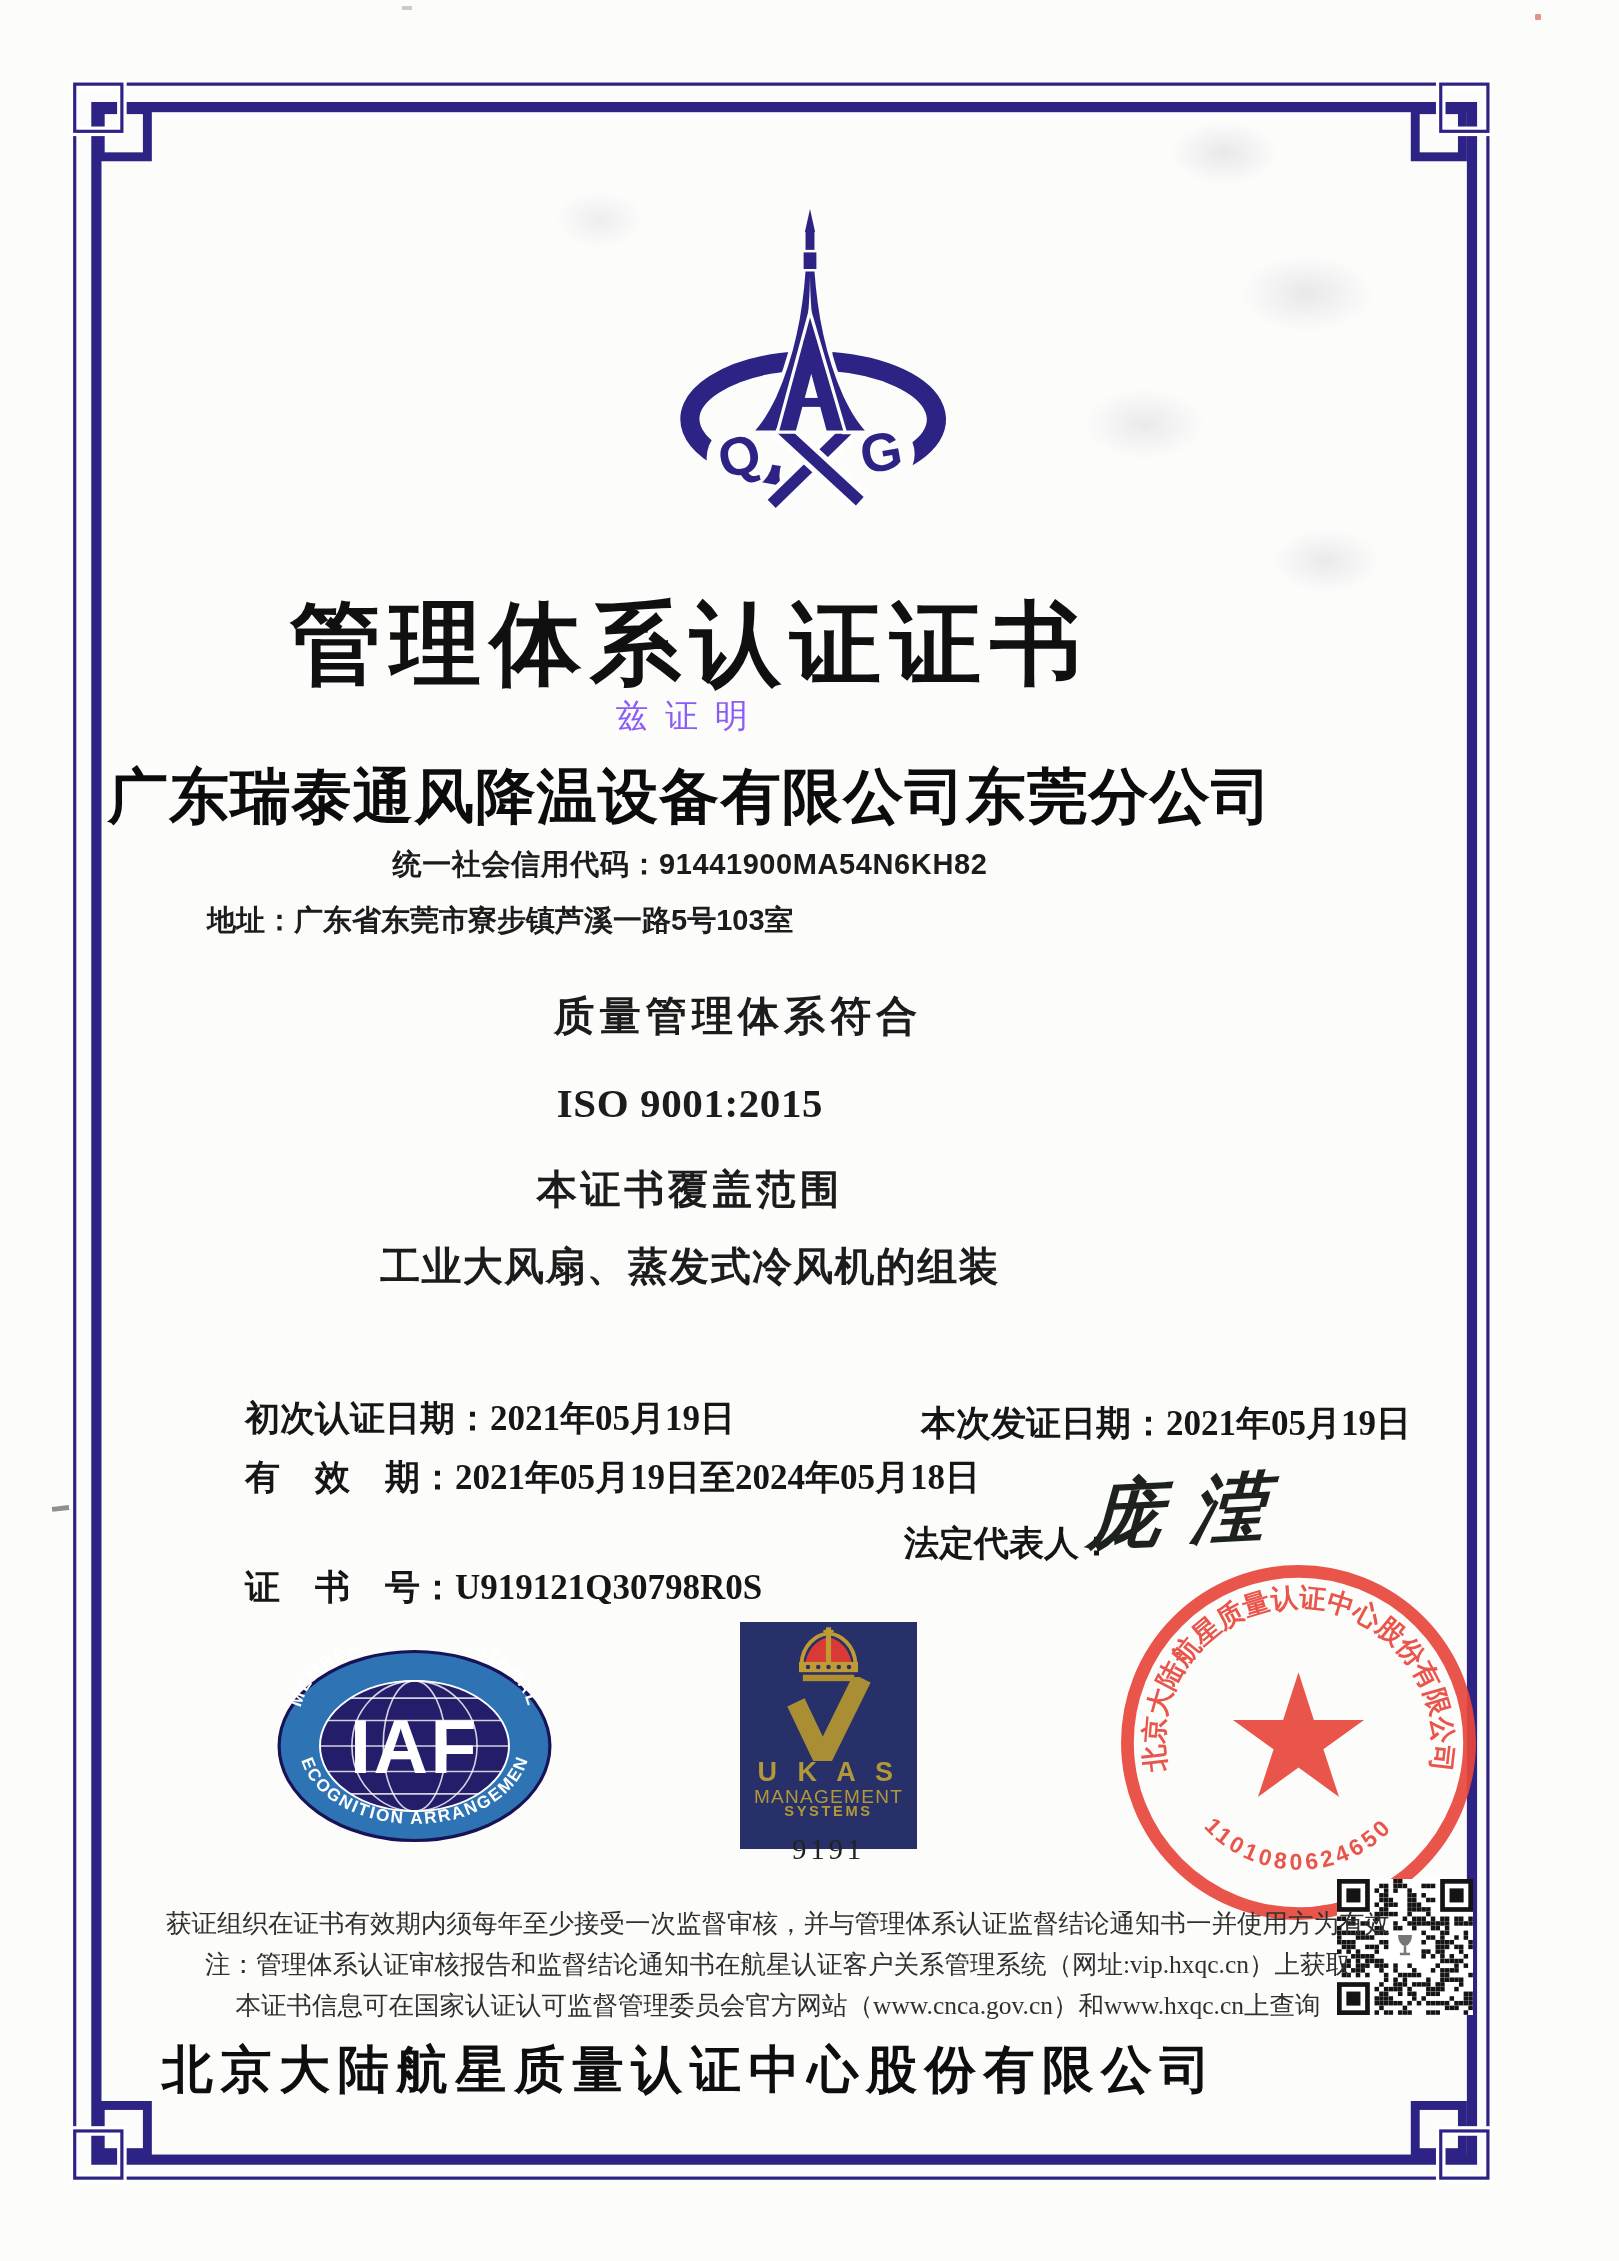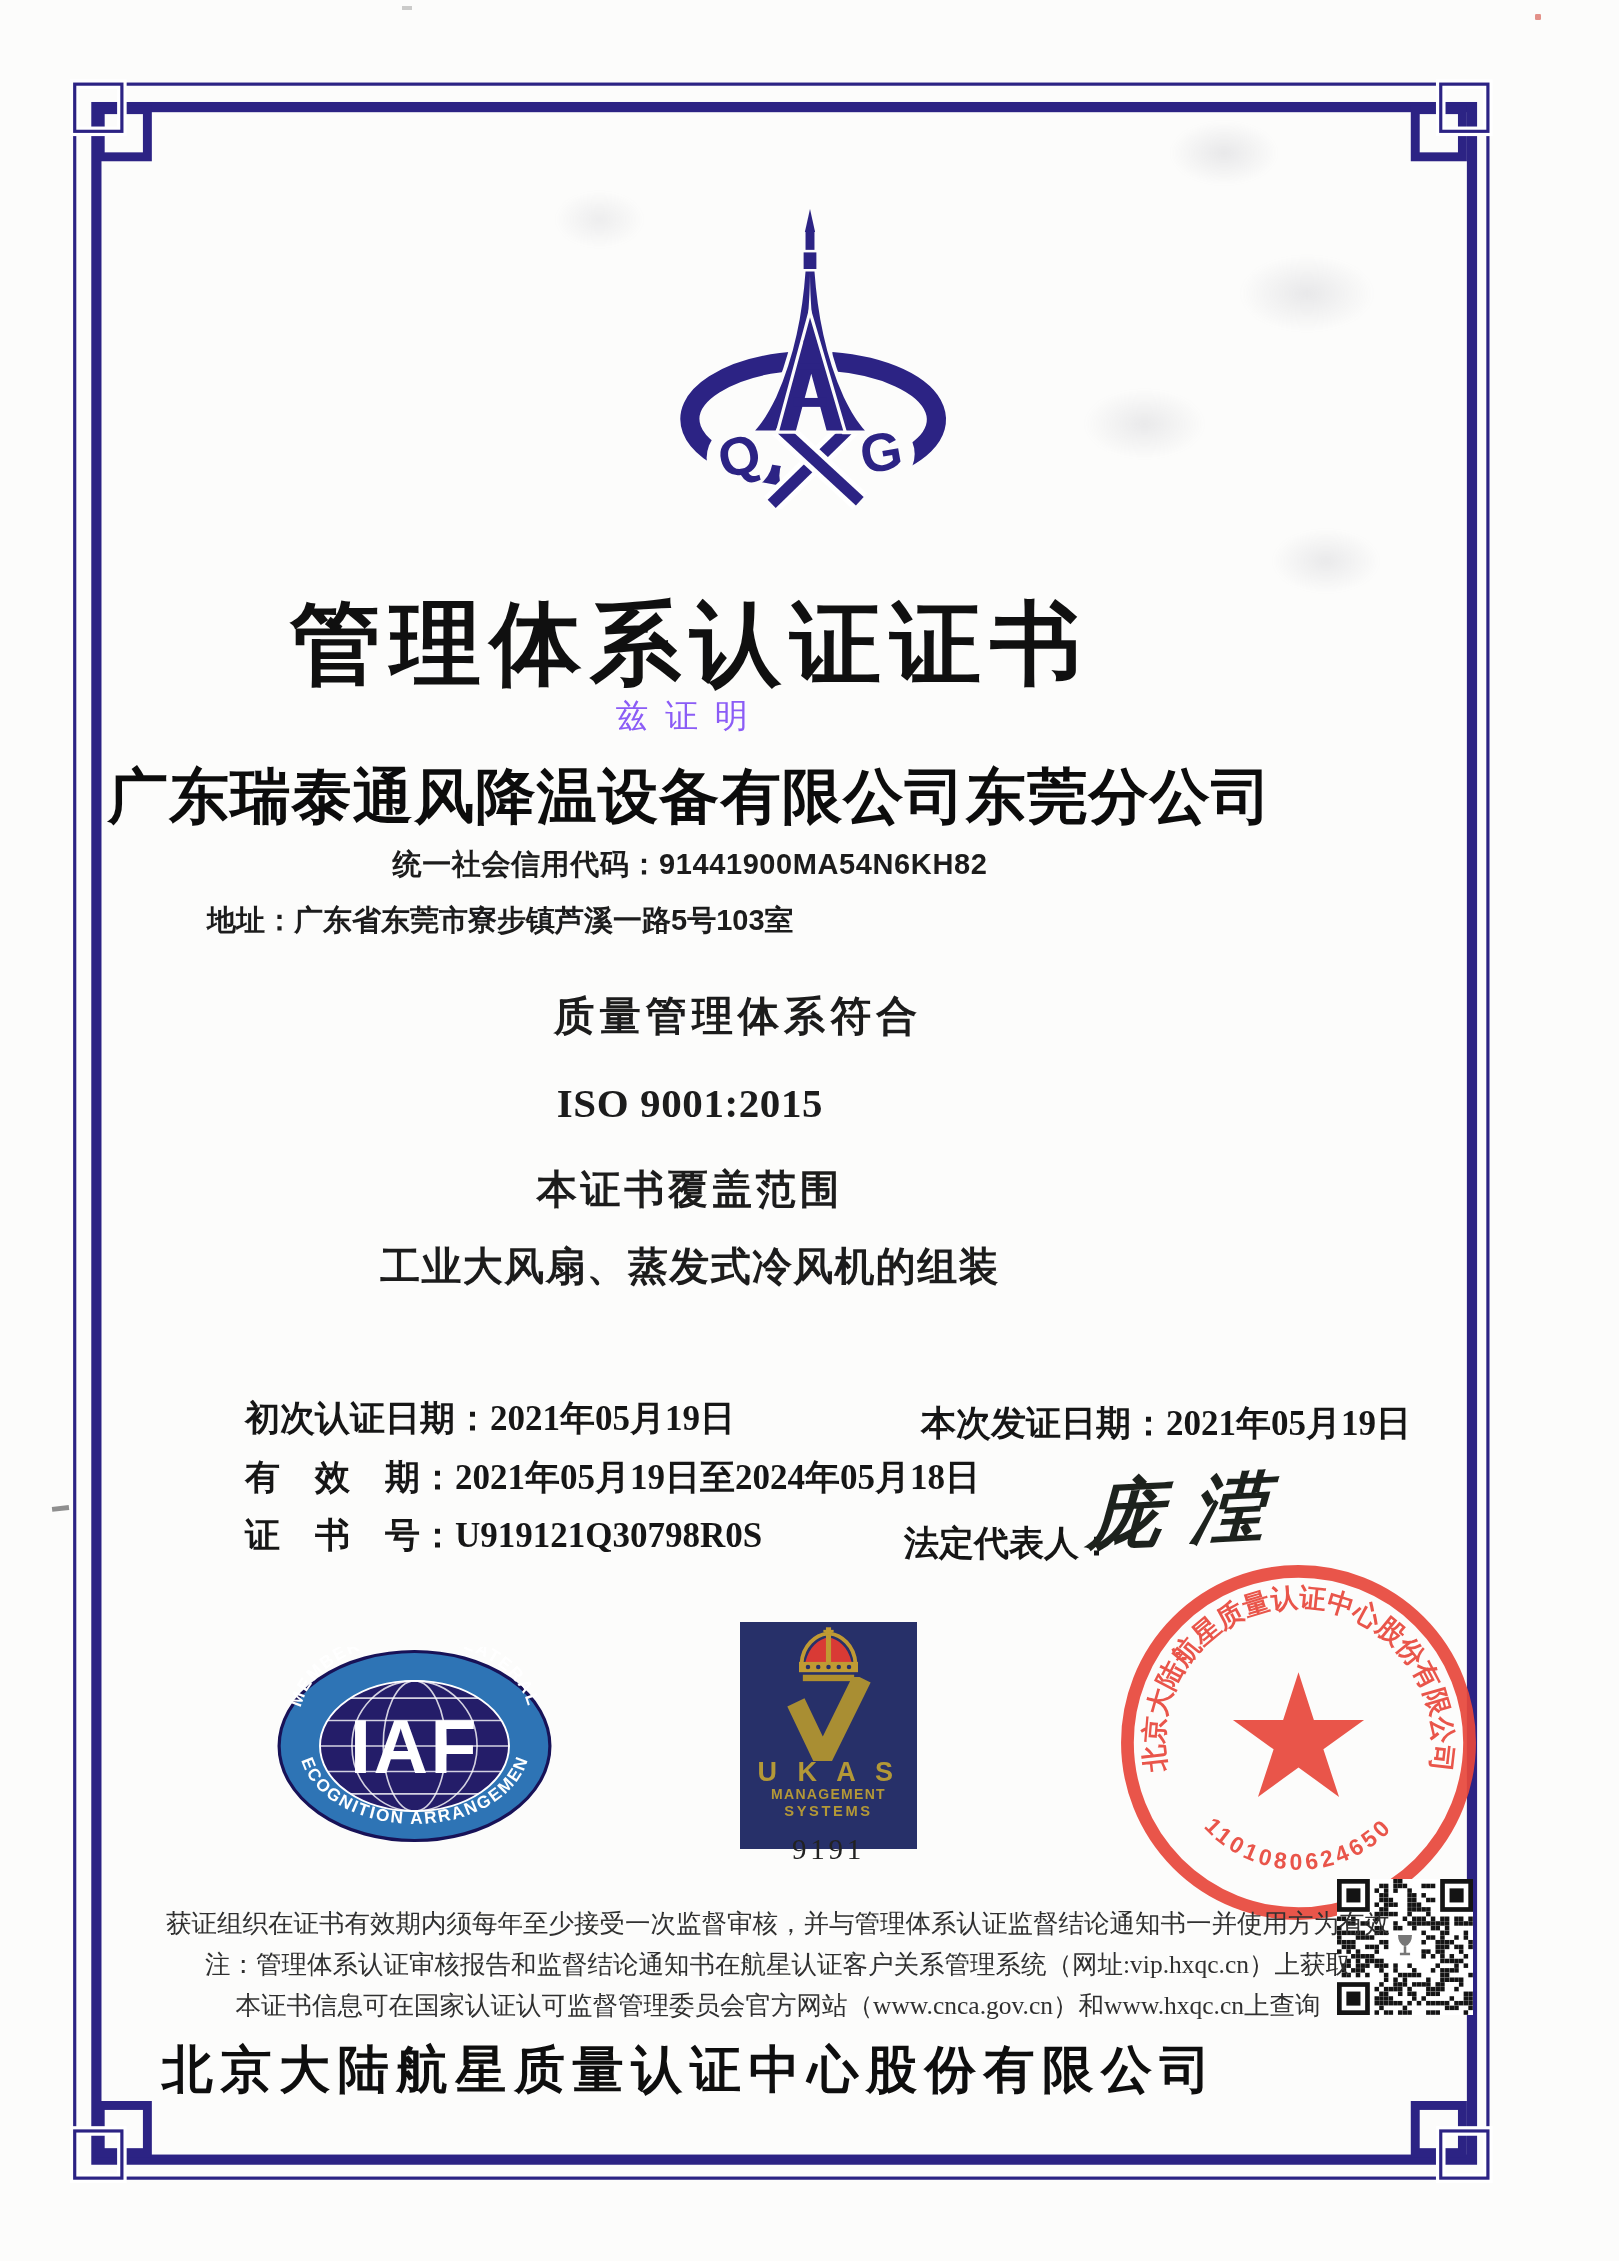--- a/index.html
+++ b/index.html
@@ -121,21 +121,21 @@
 
 <div class="abs frow" style="left:245px;top:1395px">
   <span>初次认证日期：</span><span>2021年05月19日</span>
 </div>
 <div class="abs frow" style="left:921px;top:1400px">
   <span>本次发证日期：</span><span>2021年05月19日</span>
 </div>
 <div class="abs frow" style="left:245px;top:1454px">
   <span>有　效　期：</span><span>2021年05月19日至2024年05月18日</span>
 </div>
-<div class="abs frow" style="left:245px;top:1512px">
+<div class="abs frow" style="left:245px;top:1564px">
   <span>证　书　号：</span><span>U919121Q30798R0S</span>
 </div>
 <div class="abs frow" style="left:904px;top:1520px">法定代表人：</div>
 <div class="abs sig">庞滢</div>
 
 <svg class="abs" style="left:274px;top:1647px" width="281" height="198" viewBox="0 0 440 310">
   <defs>
     <path id="iafTop" d="M 42.7 133.8 A 180 122 0 1 1 397.3 133.8" fill="none"></path>
     <path id="iafBot" d="M 42.7 176.2 A 180 122 0 0 0 397.3 176.2" fill="none"></path>
   </defs>
@@ -172,21 +172,21 @@
       <circle cx="44" cy="64" r="3.5" fill="#273069"></circle>
     <circle cx="60" cy="64" r="3.5" fill="#273069"></circle>
       <circle cx="76" cy="64" r="3.5" fill="#273069"></circle>
     <circle cx="92" cy="64" r="3.5" fill="#273069"></circle>
     <rect x="20" y="76" width="80" height="10" fill="#b08f2e"></rect>
   </svg>
   <svg class="abs" style="left:38px;top:55px" width="102" height="84" viewBox="0 0 160 132">
     <path d="M28,40 L70,128 L132,2" fill="none" stroke="#a98e33" stroke-width="30"></path>
   </svg>
   <div class="abs gold" style="top:135px;font-size:27px;font-weight:700;letter-spacing:6.4px">U K A S</div>
-  <div class="abs gold" style="top:164px;font-size:14px;font-weight:700;letter-spacing:1.3px">MANAGEMENT</div>
+  <div class="abs gold" style="top:164px;font-size:19px;font-weight:400;letter-spacing:1.3px">MANAGEMENT</div>
   <div class="abs gold" style="top:181px;font-size:14.7px;font-weight:700;letter-spacing:2.6px">SYSTEMS</div>
 </div>
 <div class="abs ukas-num">9191</div>
 
 <svg class="abs" style="left:1107px;top:1551px" width="383" height="383" viewBox="0 0 600 600">
   <defs>
     <path id="stampTopArc" d="M 101 372.5 A 212 212 0 1 1 499 372.5" fill="none"></path>
     <path id="stampBotArc" d="M 119 384.5 A 200 200 0 0 0 481 384.5" fill="none"></path>
   </defs>
   <g opacity="0.92">

